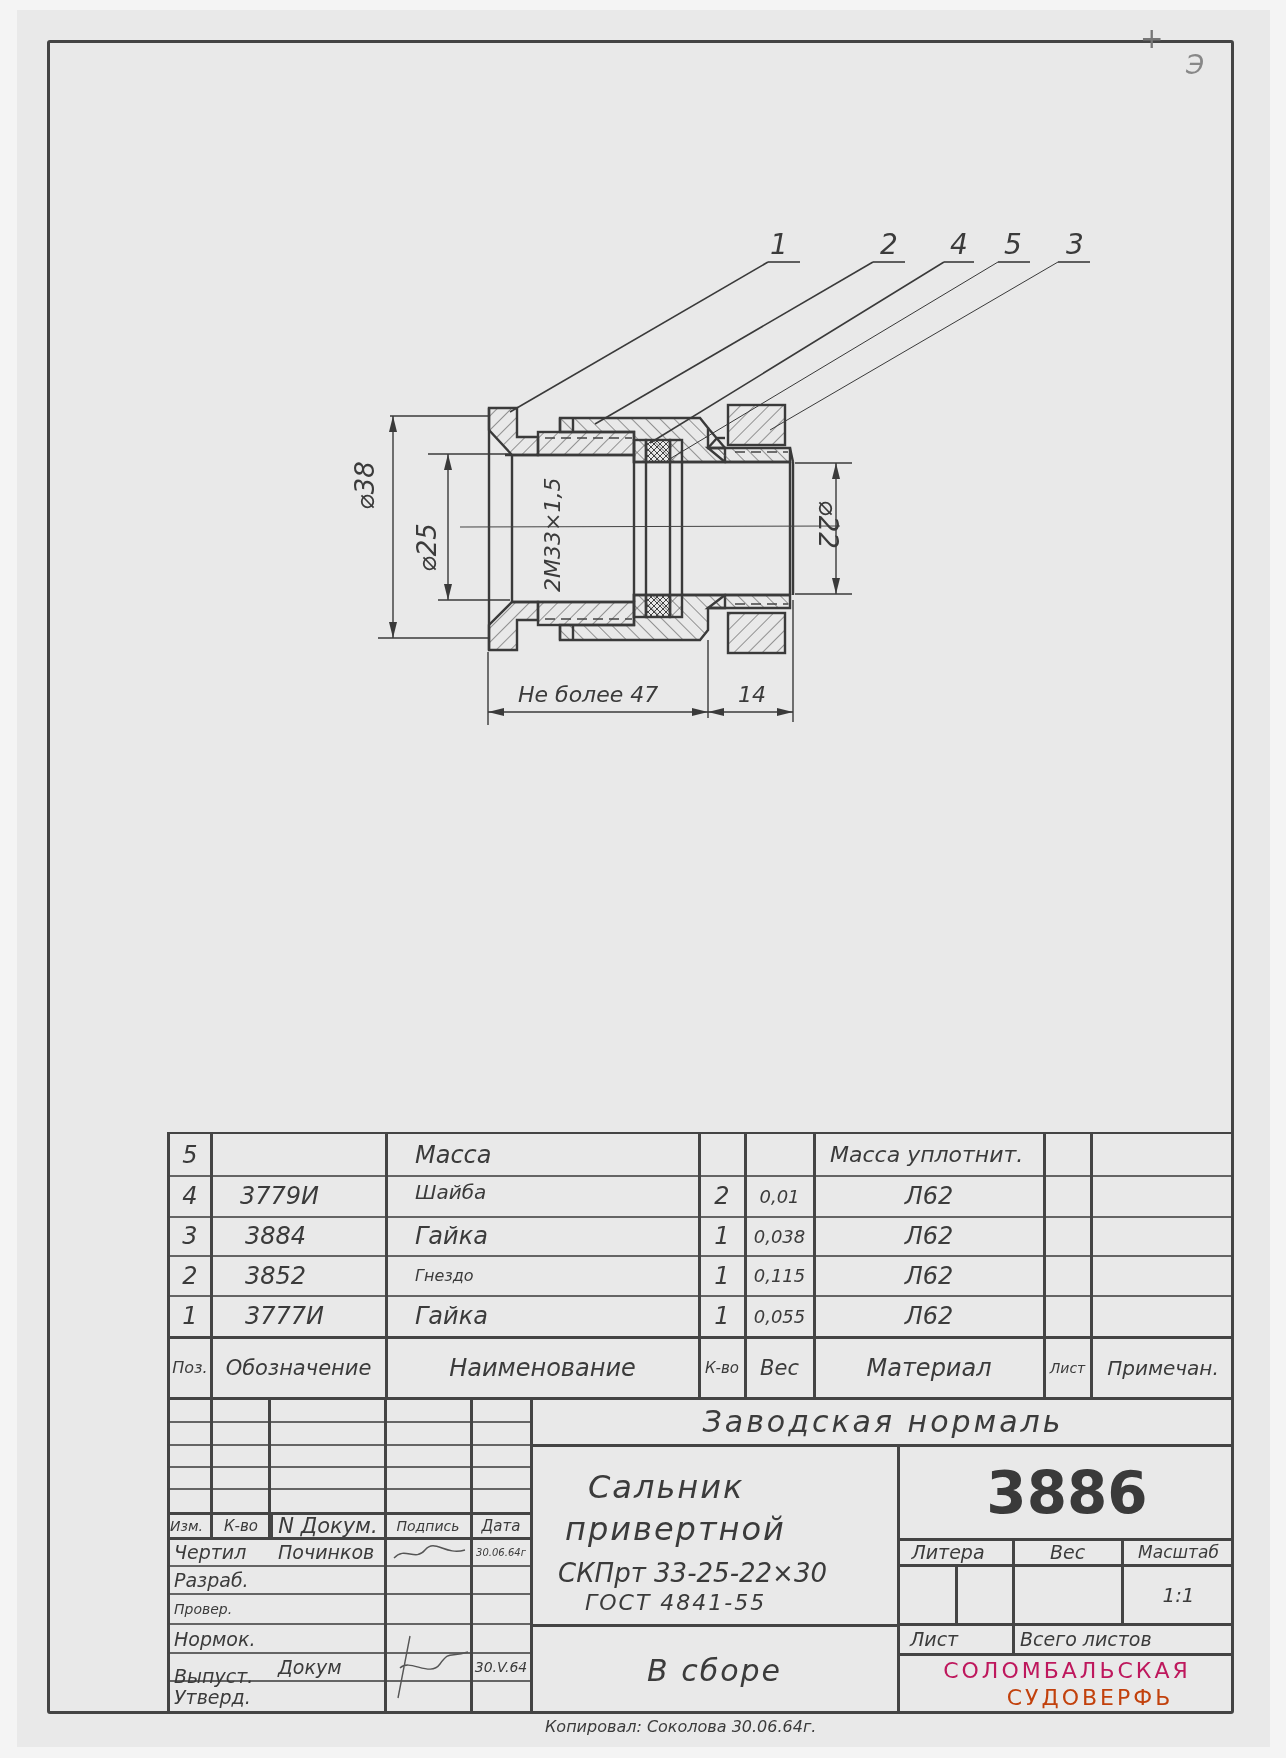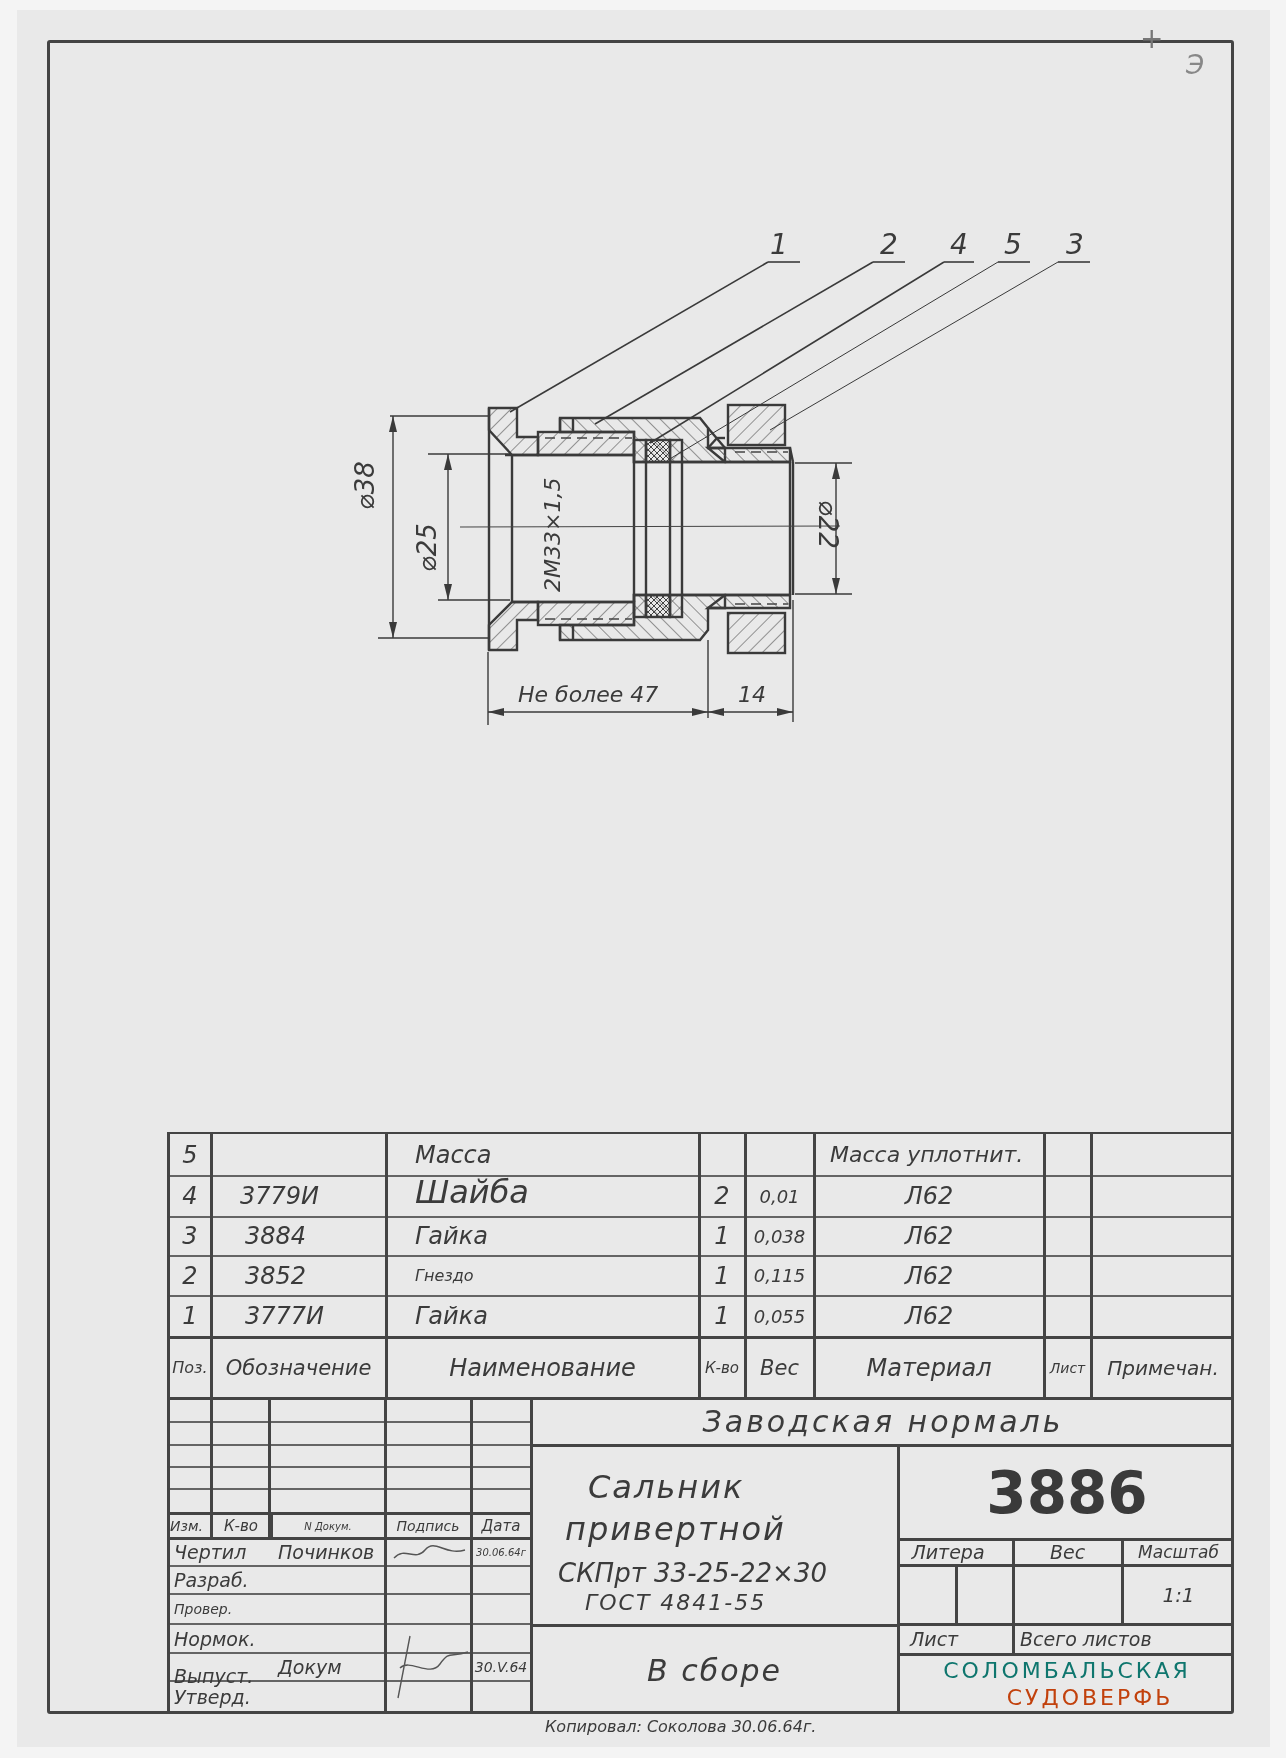--- a/index.html
+++ b/index.html
@@ -167,21 +167,21 @@
 </div>
 
 <div>
   <div class="cell c hw" style="left:170px;top:1134px;width:40px;height:41px;font-size:24px;">5</div>
   <div class="cell hw" style="left:415px;top:1134px;width:280px;height:41px;font-size:24px;">Масса</div>
   <div class="cell hw" style="left:830px;top:1134px;width:260px;height:41px;font-size:22px;">Масса уплотнит.</div>
 </div>
 <div>
   <div class="cell c hw" style="left:170px;top:1176px;width:40px;height:40px;font-size:24px;">4</div>
   <div class="cell hw" style="left:240px;top:1176px;width:140px;height:40px;font-size:24px;">3779И</div>
-  <div class="cell hw" style="left:415px;top:1176px;width:280px;height:32px;font-size:32px;">Шайба</div>
+  <div class="cell hw" style="left:415px;top:1176px;width:280px;height:32px;font-size:20px;">Шайба</div>
   <div class="cell c hw" style="left:700px;top:1176px;width:44px;height:40px;font-size:24px;">2</div>
   <div class="cell c hw" style="left:746px;top:1176px;width:67px;height:40px;font-size:18px;">0,01</div>
   <div class="cell c hw" style="left:815px;top:1176px;width:228px;height:40px;font-size:24px;">Л62</div>
 </div>
 <div>
   <div class="cell c hw" style="left:170px;top:1217px;width:40px;height:38px;font-size:24px;">3</div>
   <div class="cell hw" style="left:245px;top:1217px;width:140px;height:38px;font-size:24px;">3884</div>
   <div class="cell hw" style="left:415px;top:1217px;width:280px;height:38px;font-size:24px;">Гайка</div>
   <div class="cell c hw" style="left:700px;top:1217px;width:44px;height:38px;font-size:24px;">1</div>
   <div class="cell c hw" style="left:746px;top:1217px;width:67px;height:38px;font-size:18px;">0,038</div>
@@ -243,21 +243,21 @@
   <div class="hl" style="left:898px;top:1564px;width:336px;height:2.5px;"></div>
   <div class="hl" style="left:898px;top:1623px;width:336px;height:2.5px;"></div>
   <div class="hl" style="left:898px;top:1653px;width:336px;height:2.5px;"></div>
   <div class="hl" style="left:955px;top:1564px;width:2.5px;height:59px;"></div>
   <div class="hl" style="left:1012px;top:1538px;width:2.5px;height:115px;"></div>
   <div class="hl" style="left:1121px;top:1538px;width:2.5px;height:85px;"></div>
 </div>
 
 <div class="cell hw" style="left:170px;top:1515px;width:40px;height:22px;font-size:14px;">Изм.</div>
 <div class="cell c hw" style="left:212px;top:1515px;width:58px;height:22px;font-size:15px;">К-во</div>
-<div class="cell c hw" style="left:272px;top:1515px;width:112px;height:22px;font-size:10px;">N Докум.</div>
+<div class="cell c hw" style="left:272px;top:1515px;width:112px;height:22px;font-size:21px;">N Докум.</div>
 <div class="cell c hw" style="left:386px;top:1515px;width:84px;height:22px;font-size:14px;">Подпись</div>
 <div class="cell c hw" style="left:472px;top:1515px;width:58px;height:22px;font-size:15px;">Дата</div>
 
 <div class="cell hw" style="left:174px;top:1539px;width:210px;height:26px;font-size:19px;">Чертил</div>
 <div class="cell hw" style="left:278px;top:1539px;width:106px;height:26px;font-size:19px;">Починков</div>
 <div class="abs" style="left:390px;top:1542px;width:78px;height:22px;">
   <svg width="78" height="22">
       <path d="M4 16 C15 4,25 20,35 8 S55 14,75 8" stroke="#555" fill="none" stroke-width="1.4"></path>
     </svg>
 </div>
@@ -282,16 +282,16 @@
 <div class="abs hw" style="left:558px;top:1558px;font-size:26px;">СКПрт 33-25-22×30</div>
 <div class="abs hw" style="left:585px;top:1590px;font-size:22px;letter-spacing:2px;">ГОСТ 4841-55</div>
 <div class="cell c hw" style="left:532px;top:1626px;width:365px;height:88px;font-size:30px;letter-spacing:2px;">В сборе</div>
 
 <div class="cell c hw" style="left:900px;top:1540px;width:96px;height:24px;font-size:19px;text-align:center;">Литера</div>
 <div class="cell c hw" style="left:1014px;top:1540px;width:107px;height:24px;font-size:19px;">Вес</div>
 <div class="cell c hw" style="left:1123px;top:1540px;width:111px;height:24px;font-size:17px;">Масштаб</div>
 <div class="cell c hw" style="left:1123px;top:1566px;width:111px;height:57px;font-size:20px;">1:1</div>
 <div class="cell hw" style="left:910px;top:1625px;width:102px;height:28px;font-size:19px;">Лист</div>
 <div class="cell hw" style="left:1020px;top:1625px;width:214px;height:28px;font-size:19px;">Всего листов</div>
-<div class="cell c" style="left:900px;top:1656px;width:334px;height:28px;font-size:22px;letter-spacing:3px;color:#0f766e;">СОЛОМБАЛЬСКАЯ</div>
+<div class="cell c" style="left:900px;top:1656px;width:334px;height:28px;font-size:22px;letter-spacing:3px;color:#be185d;">СОЛОМБАЛЬСКАЯ</div>
 <div class="cell c" style="left:900px;top:1682px;width:380px;height:30px;font-size:22px;letter-spacing:3px;color:#c2410c;">СУДОВЕРФЬ</div>
 
 <div class="abs hw" style="left:545px;top:1717px;font-size:16px;">Копировал: Соколова 30.06.64г.</div>
 
 </body></html>

